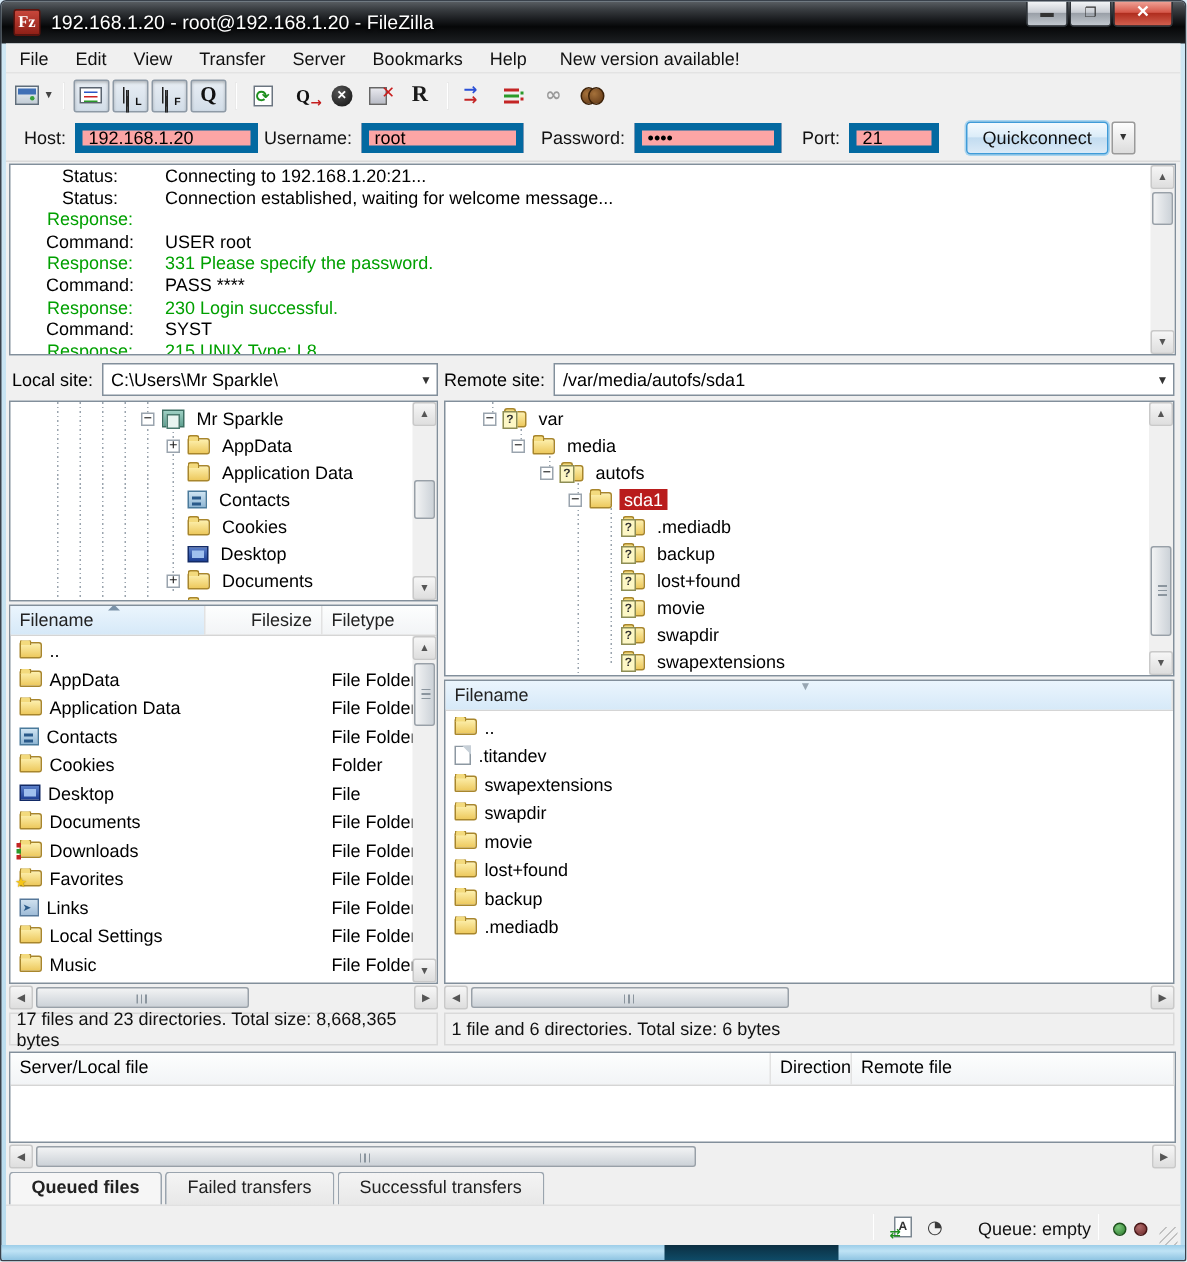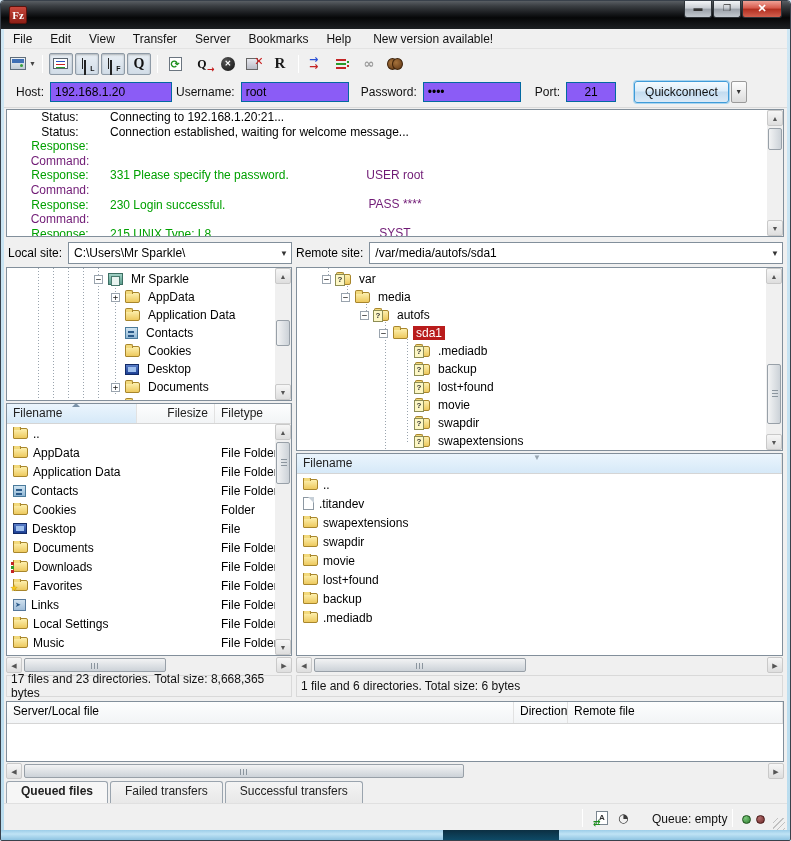--- a/index.html
+++ b/index.html
@@ -67,32 +67,32 @@
   .g-sync { font:bold 13px/13px "DejaVu Sans",sans-serif; color:#9a9a9a; }
   .g-find { position:relative; width:16px; height:11px; }
   .g-find::before,.g-find::after { content:""; position:absolute; top:0; width:9px; height:10px; border-radius:50%;
       background:radial-gradient(circle at 35% 35%, #a5713a, #5c3414); border:1px solid #3c2108; }
   .g-find::before { left:0; } .g-find::after { right:0; }
 
   
   .quickbar { position:absolute; left:0; top:48px; right:0; height:31px; display:flex; align-items:center;
               background:#f0f0f0; border-bottom:1px solid #dadada; font-size:12px; padding-left:12px; }
   .quickbar label { margin-right:6px; color:#111; }
-  .qc-input { height:20px; border:1px solid #0369a1; background:#8b5cf6; font:12px "Liberation Sans",sans-serif; padding:1px 4px; }
+  .qc-input { height:20px; border:5px solid #0369a1; background:#fca5a5; font:12px "Liberation Sans",sans-serif; padding:1px 4px; }
   .qc-btn { height:22px; padding:0 10px; margin-left:18px; border:1px solid #3f9bd8; border-radius:3px;
             background:linear-gradient(#f4fafe,#dcedf9 45%,#c2dcf0 50%,#dbeaf7); font-size:12px; color:#111;
             box-shadow:0 0 0 1px #a8d4ef; }
   .qc-dd { width:16px; height:22px; margin-left:2px; border:1px solid #9a9a9a; border-radius:2px;
            background:linear-gradient(#fdfdfd,#dcdcdc); font-size:7px; color:#333; text-align:center; line-height:20px; }
 
   
   .logpanel { position:absolute; left:2px; top:80px; width:778px; height:128px; background:#fff; border:1px solid #828f9b; overflow:hidden; }
   .logrow { display:flex; height:14.6px; font-size:12px; white-space:nowrap;text-align:center; }
   .logrow .llabel { width:103px; padding-left:3px; flex:none; }
-  .t-status { color:#000; } .t-response { color:#00a000; } .t-command { color:#701a75;flex-direction:column; }
+  .t-status { color:#000; } .t-response { color:#00a000; } .t-command { color:#000000; }
 
   
   .vsb { position:absolute; width:16px; background:#f0f0f0; }
   .vsb .sb-arr { position:absolute; left:0; width:16px; height:16px; border:1px solid #c9c9c9; border-radius:2px;
       background:linear-gradient(#f6f6f6,#dedede); color:#555; font-size:7px; text-align:center; line-height:15px; }
   .vsb .sb-thumb { position:absolute; left:1px; width:14px; border:1px solid #98a0a8; border-radius:2px;
       background:linear-gradient(90deg,#f2f3f4,#ccd2d8); }
   .hsb { position:absolute; height:16px; background:#f0f0f0; }
   .hsb .sb-arr { position:absolute; top:0; width:16px; height:16px; border:1px solid #c9c9c9; border-radius:2px;
       background:linear-gradient(#f6f6f6,#dedede); color:#555; font-size:7px; text-align:center; line-height:15px; }
@@ -177,20 +177,21 @@
       background:linear-gradient(#9ccde8,#bfe3f5 40%,#8fc4e2); }
   .bottomstrip .dark { position:absolute; left:442px; width:116px; top:0; bottom:0; background:linear-gradient(#0c2f42,#0e4a66); }
 </style>
 </head>
 <body>
 
 <div class="window">
 
   <div class="titlebar">
     <div class="fz-icon">Fz</div>
+    <div class="title-text">192.168.1.20 - root@192.168.1.20 - FileZilla</div>
     <div class="winbtns">
       <div class="winbtn">▬</div>
       <div class="winbtn">❐</div>
       <div class="winbtn close">✕</div>
     </div>
   </div>
 
   <div class="main">
 
     <div class="menubar">
@@ -258,21 +259,21 @@
     </div>
 
     <div class="quickbar">
       <label>Host:</label>
       <input class="qc-input" style="width: 122px;" readonly="" value="192.168.1.20">
       <label style="margin-left:4px">Username:</label>
       <input class="qc-input" style="width: 108px;" readonly="" value="root">
       <label style="margin-left:12px">Password:</label>
       <input class="qc-input" style="width: 98px;" readonly="" value="••••">
       <label style="margin-left:14px">Port:</label>
-      <input class="qc-input" style="width: 50px; text-align: center;" readonly="" value="21">
+      <input class="qc-input" style="width: 60px;" readonly="" value="21">
       <button class="qc-btn">Quickconnect</button>
       <div class="qc-dd">▼</div>
     </div>
 
     <div class="logpanel">
       <div class="logrow t-status">
           <span class="llabel">Status:</span>
           <span>Connecting to 192.168.1.20:21...</span>
         </div>
       <div class="logrow t-status">

